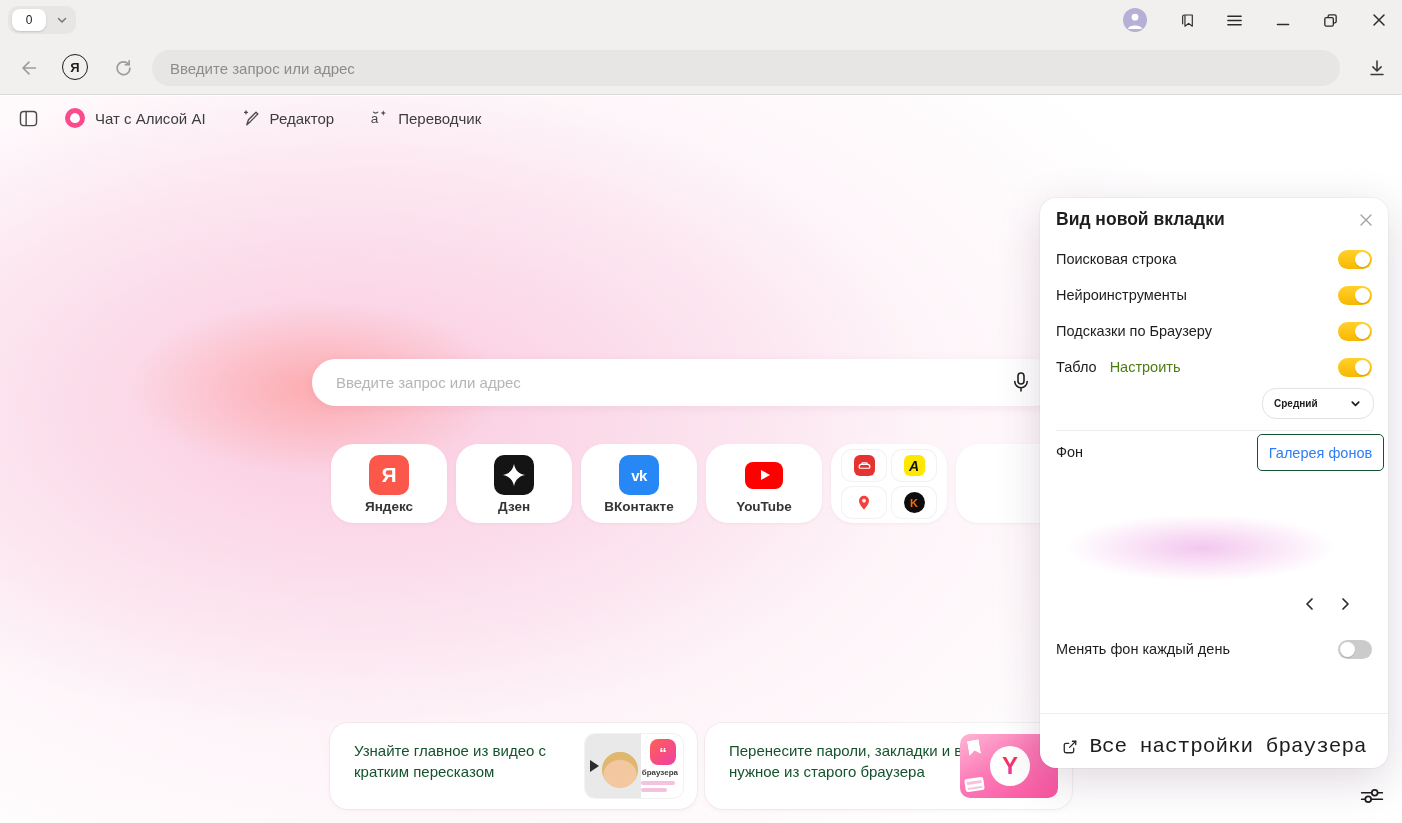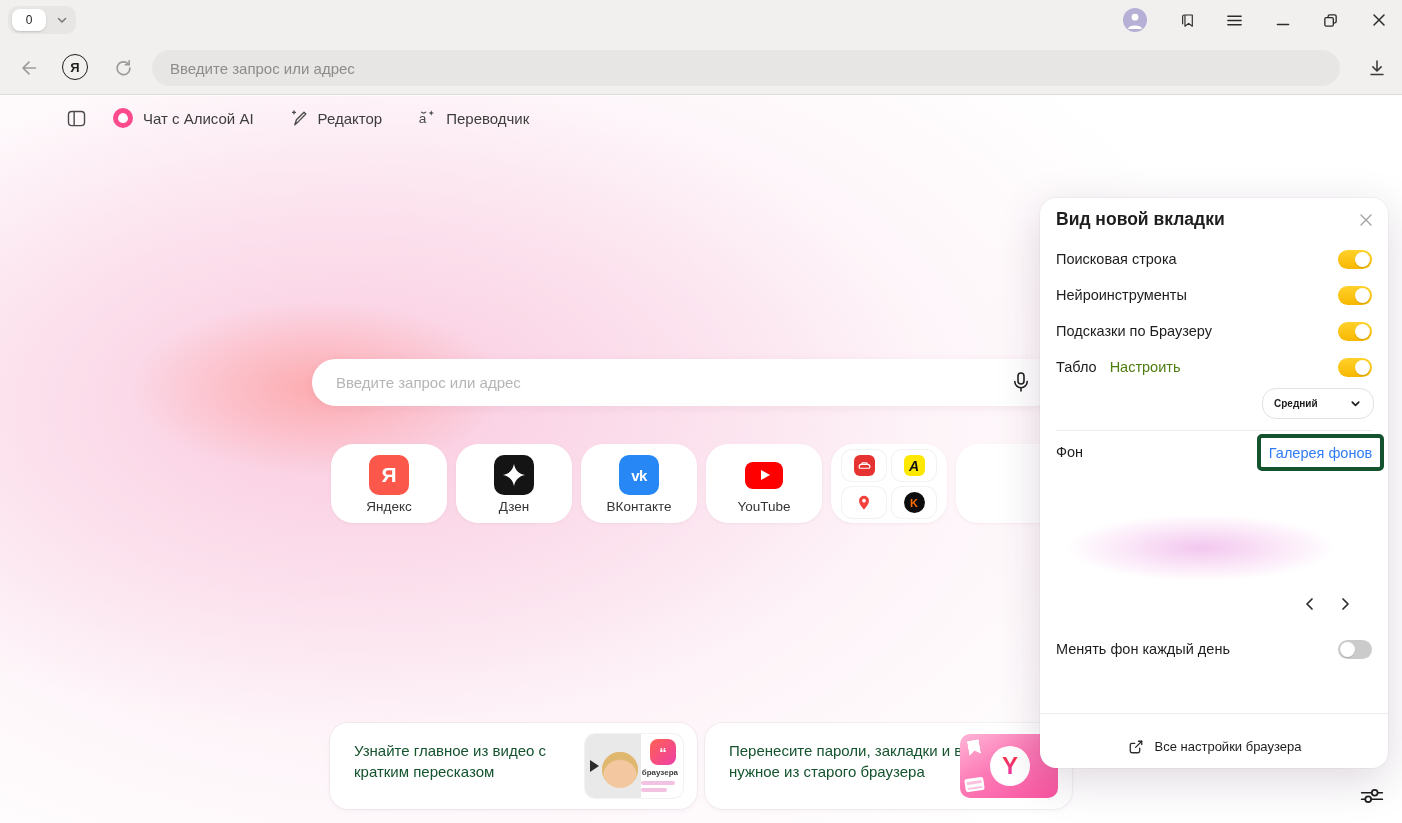--- a/index.html
+++ b/index.html
@@ -28,38 +28,38 @@
   .address-pill input::placeholder { color:#8c8c8c; opacity:1; }
 
   
   .main { position:absolute; top:96px; left:0; right:0; bottom:0;
     background:
       radial-gradient(ellipse 260px 120px at 318px 292px, rgba(255,140,128,.50), rgba(255,160,160,0) 72%),
       radial-gradient(ellipse 760px 420px at 330px 305px, rgba(250,192,216,.70), rgba(250,210,228,.32) 55%, rgba(252,235,244,0) 78%),
       radial-gradient(ellipse 1020px 640px at 430px 340px, rgba(251,226,238,.92), rgba(255,255,255,0) 82%),
       #fff;
   }
-  .toolsbar { position:absolute; top:0; left:0; right:0; height:44px; display:flex; align-items:center;margin-left:48px; }
+  .toolsbar { position:absolute; top:0; left:0; right:0; height:44px; display:flex; align-items:center; }
   .tool-item { display:flex; align-items:center; gap:10px; font-size:15px; color:#3d3d3d; cursor:default; }
   .alice-circle { width:20px; height:20px; border-radius:50%; background:#fb4b8d; display:flex; align-items:center; justify-content:center; }
   .alice-blob { width:10px; height:10px; background:#fff; border-radius:50% 50% 50% 50% / 58% 58% 42% 42%; }
 
   
   .bigsearch { position:absolute; left:312px; top:263px; width:746px; height:47px; background:#fff; border-radius:24px;
                box-shadow:0 2px 8px rgba(170,110,140,.12); }
   .bigsearch input { width:100%; height:100%; border:0; outline:0; background:transparent; border-radius:24px;
                      padding:0 50px 0 24px; font-size:15px; color:#333; font-family:"Liberation Sans",sans-serif; }
   .bigsearch input::placeholder { color:#b7b4b4; opacity:1; }
   .mic { position:absolute; left:697px; top:11px; width:24px; height:24px; }
 
   
   .tile { position:absolute; top:348px; width:116px; height:79px; background:#fff; border-radius:22px;
           box-shadow:0 1px 3px rgba(170,120,150,.10); display:flex; flex-direction:column; align-items:center; cursor:default; }
   .tile-icon { width:40px; height:40px; border-radius:10px; margin-top:11px; display:flex; align-items:center; justify-content:center; }
-  .tile-label { font-size:13.5px; color:#353535; margin-top:4px; }
+  .tile-label { font-size:13.5px; color:#353535; margin-top:4px;font-weight:bold; }
   .yt-badge { width:38px; height:27px; background:#ff0000; border-radius:8px; display:flex; align-items:center; justify-content:center; }
   .yt-play { width:0; height:0; border-left:9px solid #fff; border-top:5.5px solid transparent; border-bottom:5.5px solid transparent; margin-left:2px; }
   .folder-grid { display:grid; grid-template-columns:44px 44px; grid-template-rows:31px 31px; gap:6px; margin-top:6px; }
   .mini { background:#fff; border-radius:10px; box-shadow:0 0 0 1px rgba(0,0,0,.05); display:flex; align-items:center; justify-content:center; }
   .mini-sq { width:21px; height:21px; border-radius:6px; display:flex; align-items:center; justify-content:center; }
   .kp-circle { width:21px; height:21px; border-radius:50%; background:#0d0d0d; display:flex; align-items:center; justify-content:center;
                color:#ff6b00; font-weight:800; font-size:11px; }
 
   
   .promo { position:absolute; top:627px; width:367px; height:86px; background:#fff; border-radius:18px;
@@ -98,31 +98,31 @@
   .blue-link { color:#4d7c0f; font-size:14.5px; cursor:pointer; text-decoration:none; }
   .toggle { position:relative; width:34px; height:19px; border-radius:10px; cursor:pointer; flex:none; }
   .toggle.on { background:linear-gradient(180deg,#ffd12b,#f8b800); }
   .toggle.off { background:#cbcbcb; }
   .knob { position:absolute; top:2px; width:15px; height:15px; border-radius:50%; background:#fff; box-shadow:0 1px 1px rgba(0,0,0,.15); }
   .toggle.on .knob { right:2px; } .toggle.off .knob { left:2px; }
   .dropdown { position:absolute; right:14px; top:190px; width:112px; height:31px; border:1px solid #e2e2e2; border-radius:14px;
               background:#fff; display:flex; align-items:center; justify-content:space-between; padding:0 11px; cursor:pointer; }
   .dropdown span { font-size:10px; color:#1d1d1d;font-weight:bold; }
   .pdivider { position:absolute; left:16px; right:16px; height:1px; background:#ececec; }
-  .gallery-box { position:absolute; left:217px; top:236px; width:127px; height:37px; border:4px solid #14532d; border-radius:5px;
+  .gallery-box { position:absolute; left:217px; top:236px; width:127px; height:37px; border:1px solid #14532d; border-radius:5px;
                  background:#fff; display:flex; align-items:center; justify-content:center; cursor:pointer; }
   .gallery-box span { font-size:14.5px; color:#2f7cf6; }
   .preview { position:absolute; left:16px; right:16px; top:318px; height:66px; border-radius:10px;
              background:
                radial-gradient(ellipse 52% 62% at 46% 48%, rgba(242,196,238,.95), rgba(250,224,246,.6) 55%, rgba(255,255,255,0) 82%),
                #fff; cursor:pointer; }
   .car-arrow { position:absolute; top:395px; width:24px; height:22px; display:flex; align-items:center; justify-content:center; cursor:pointer; }
   .panel-divider2 { position:absolute; left:0; right:0; top:515px; height:1px; background:#ededed; }
   .panel-footer { position:absolute; left:0; right:0; top:527px; height:43px; display:flex; align-items:center; justify-content:center; gap:10px; cursor:pointer; }
-  .panel-footer span { font-size:13px; color:#1d1d1d; }
+  .panel-footer span { font-size:21px; color:#1d1d1d;font-family:Liberation Mono, monospace; }
 
   .fab { position:absolute; left:1356px; top:780px; width:32px; height:32px; display:flex; align-items:center; justify-content:center; cursor:pointer; }
 
   svg { display:block; }
 </style>
 </head>
 <body>
 
 <div class="screen">
 

